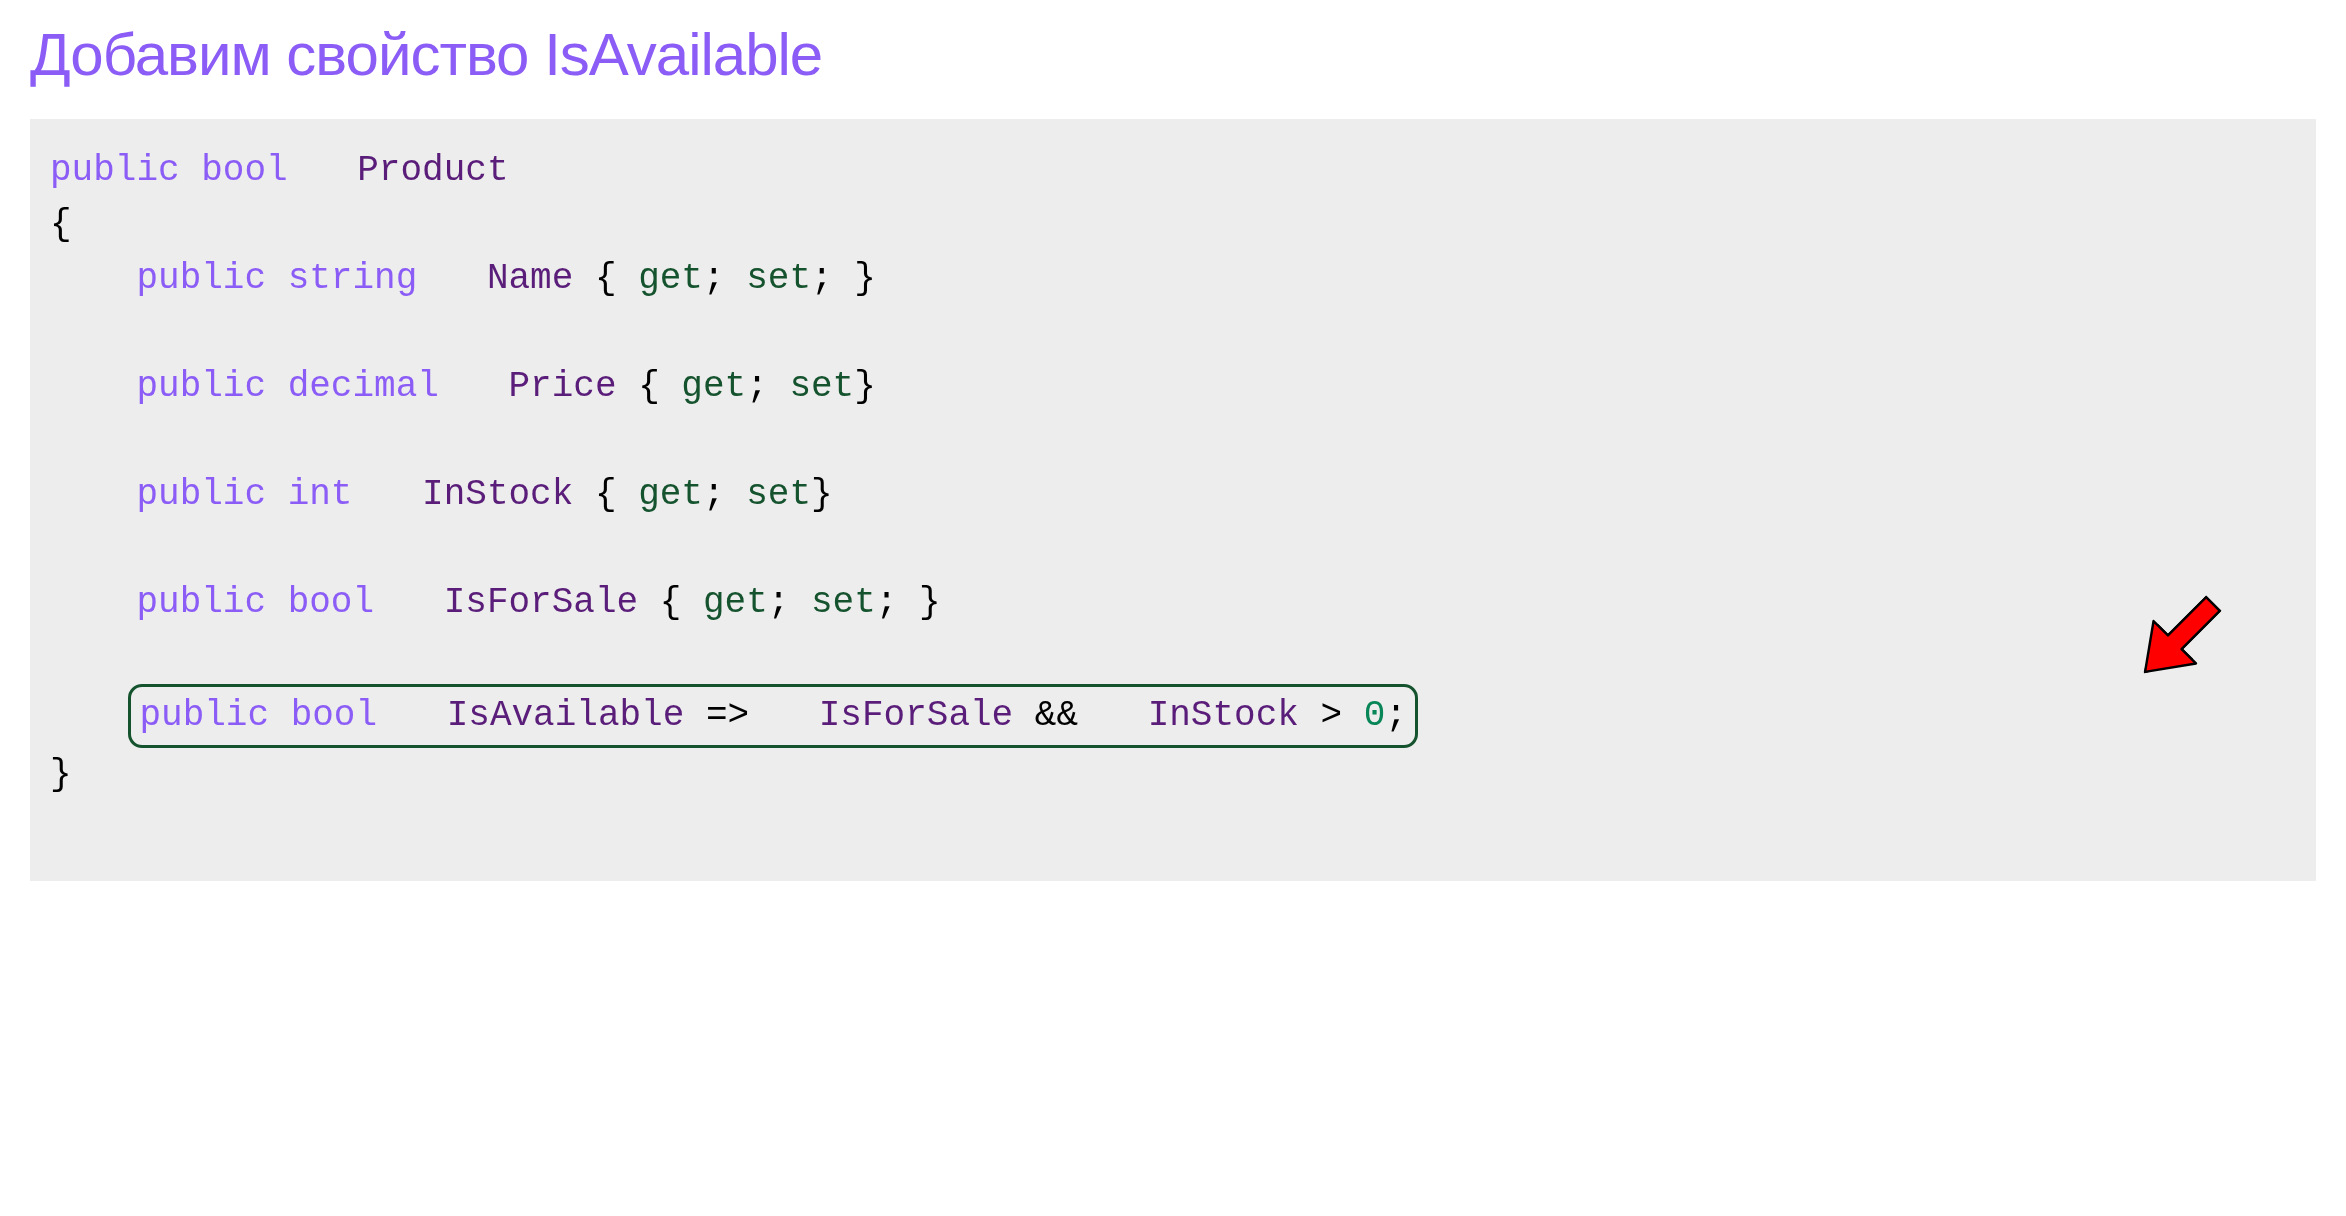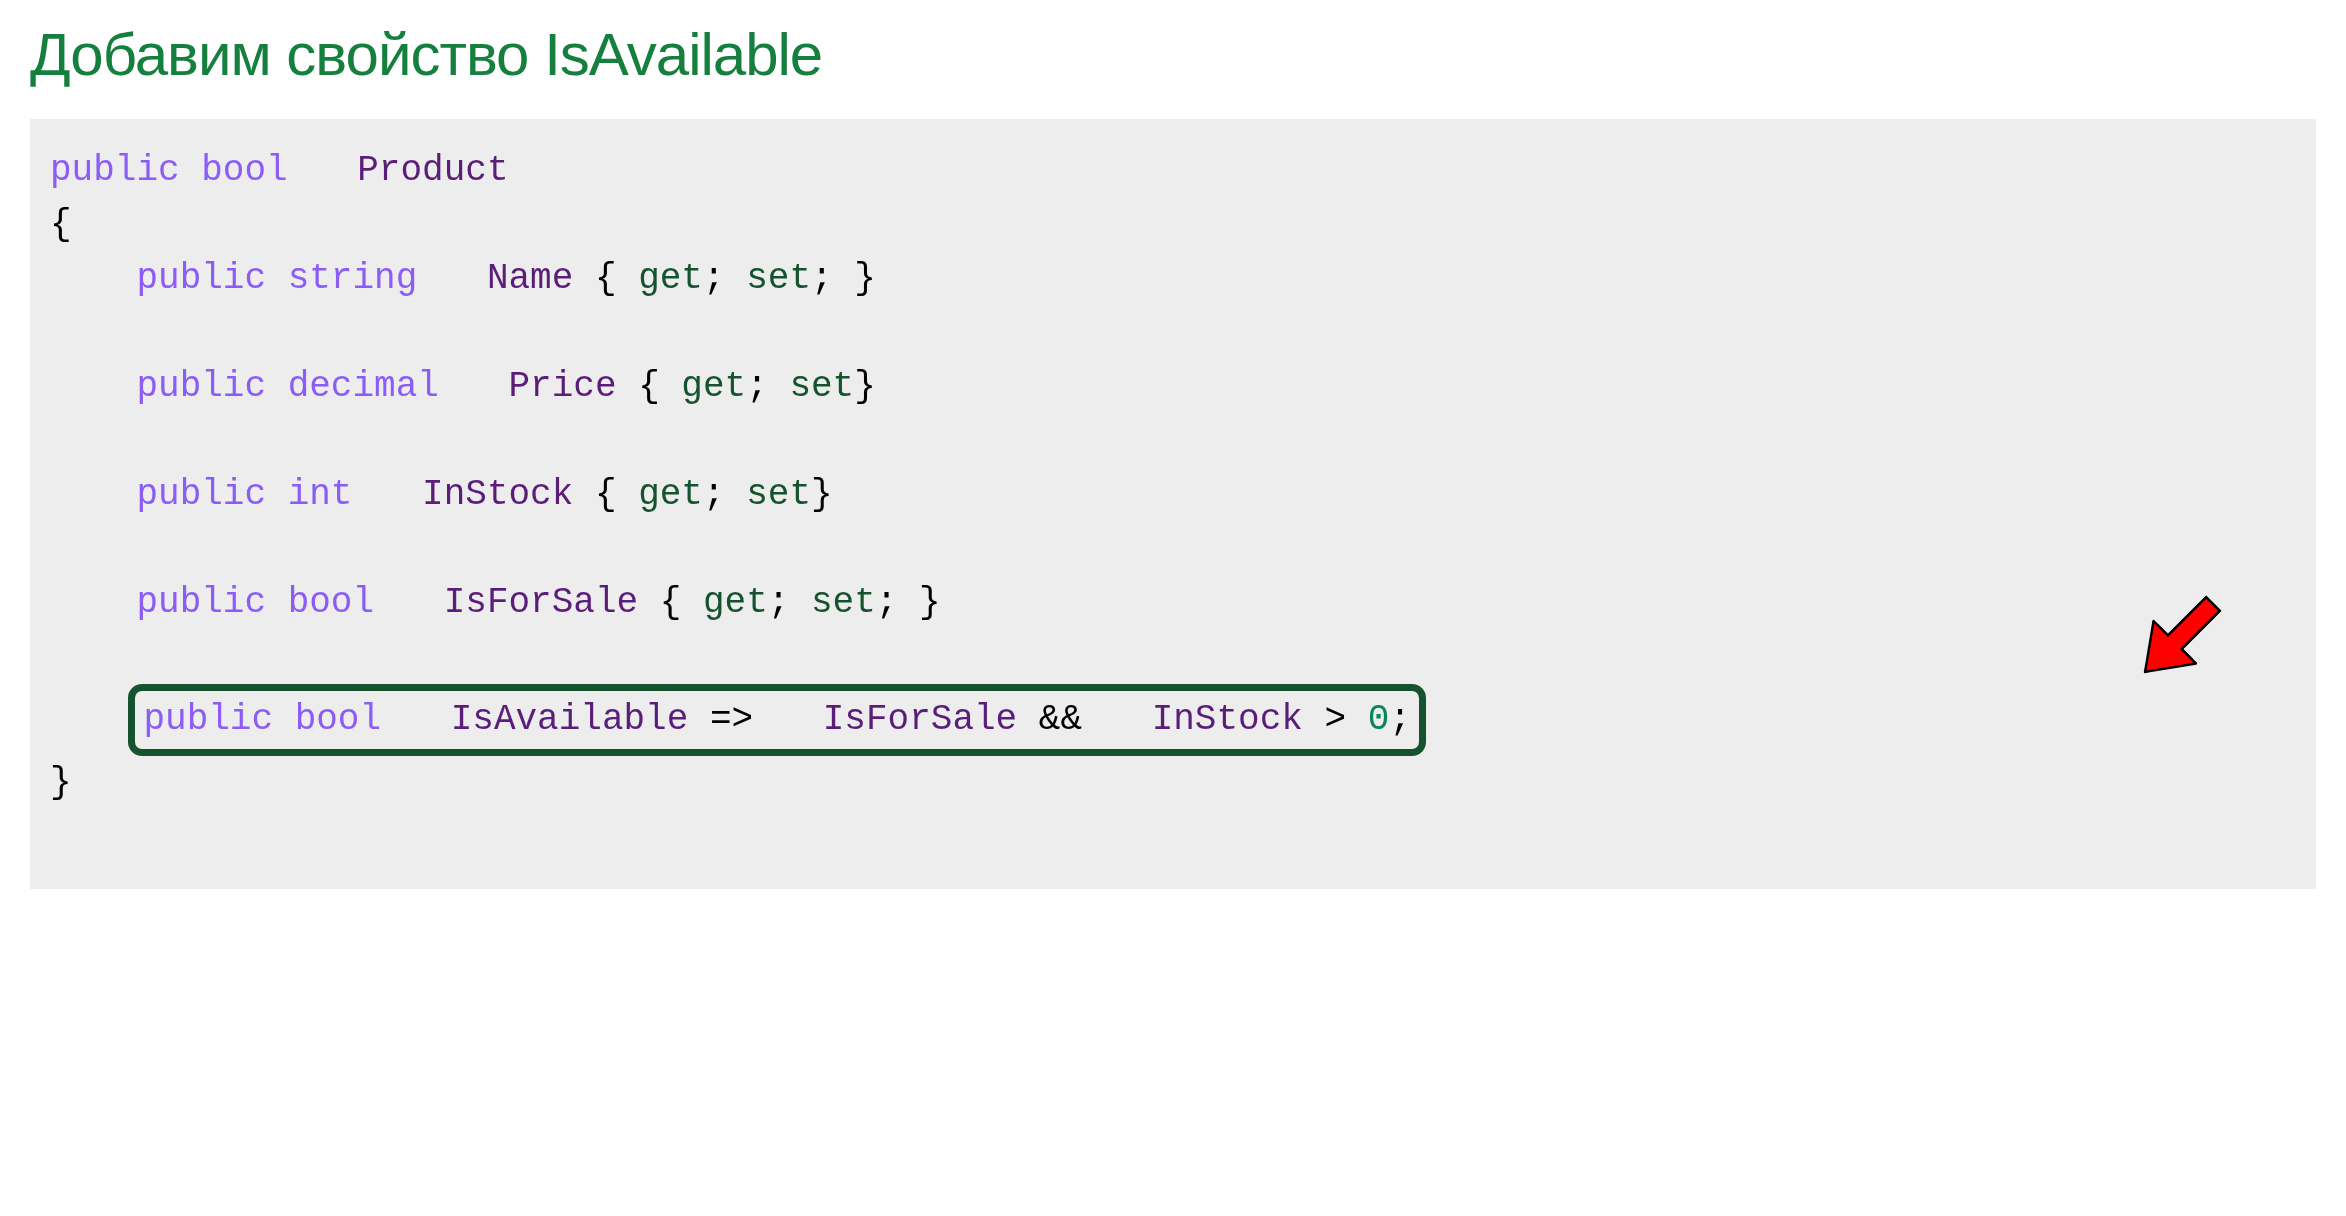--- a/index.html
+++ b/index.html
@@ -10,21 +10,21 @@
     
     body {
       background: #ffffff;
       font-family: 'Segoe UI', Tahoma, Geneva, sans-serif;
       padding: 20px 30px;
     }
     
     h1 {
       font-size: 60px;
       font-weight: 400;
-      color: #15803d;
+      color: #8b5cf6;
       margin-bottom: 30px;
       letter-spacing: -1px;
     }
     
     .code-block {
       background: #ededed;
       padding: 25px 20px;
       font-family: 'Consolas', 'Courier New', monospace;
       font-size: 36px;
       line-height: 1.5;
@@ -33,21 +33,21 @@
     }
     
     .kw { color: #8b5cf6; }
     .type { color: #5a1d7a; margin-left: 48px; }
     .acc { color: #14532d; }
     .punct { color: #000; }
     .num { color: #098658; }
     
     .highlight-box {
       display: inline-block;
-      border: 7px solid #14532d;
+      border: 3px solid #14532d;
       border-radius: 14px;
       padding: 2px 8px;
       margin-left: -8px;
     }
     
     .arrow-wrapper {
       position: absolute;
       top: 405px;
       right: 120px;
       width: 120px;

